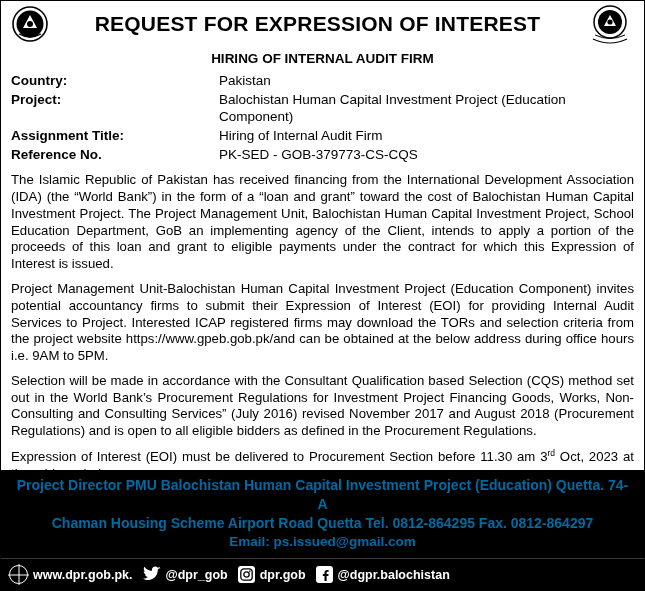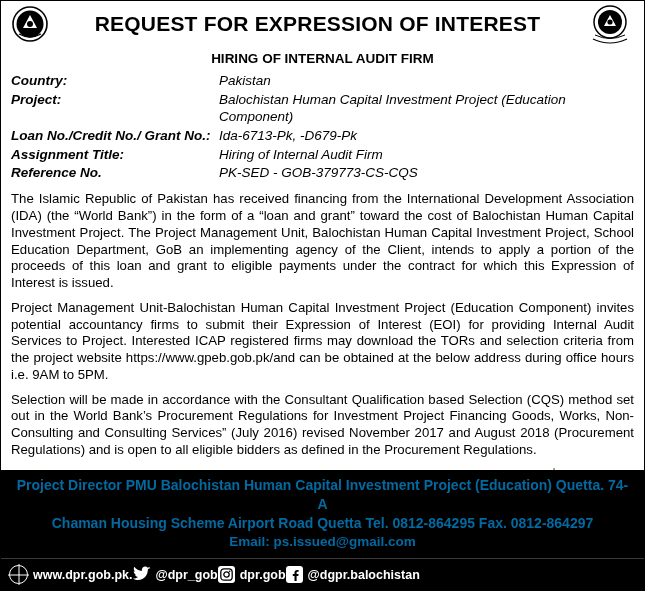--- a/index.html
+++ b/index.html
@@ -58,21 +58,20 @@
 
   table.fields {
     width: 100%;
     border-collapse: collapse;
     font-size: 13.5px;
   }
   table.fields td {
     padding: 1px 0;
     vertical-align: top;
     line-height: 1.25;
-    font-style: italic;
   }
   td.flabel {
     font-weight: bold;
     white-space: nowrap;
     width: 208px;
   }
   td.fvalue { font-weight: normal; }
 
   p.para {
     font-size: 13.2px;
@@ -108,20 +107,21 @@
   
   .social-bar {
     position: absolute;
     left: 0; right: 0; bottom: 0;
     height: 32px;
     background: #000000;
     color: #ffffff;
     display: flex;
     align-items: center;
     justify-content: flex-start;
+    gap: 10px;
     padding: 0 8px;
     font-size: 13px;
     font-weight: bold;
     border-top: 1px solid #3a3a3a;
   }
   .social-item {
     display: flex;
     align-items: center;
     gap: 5px;
     white-space: nowrap;
@@ -195,24 +195,20 @@
       <tbody>
           <tr>
         <td class="flabel">Country:</td>
         <td class="fvalue">Pakistan</td>
       </tr>
       <tr>
         <td class="flabel">Project:</td>
         <td class="fvalue">Balochistan Human Capital Investment Project (Education Component)</td>
       </tr>
       <tr>
-        <td class="flabel">Loan No./Credit No./ Grant No.:</td>
-        <td class="fvalue">Ida-6713-Pk, -D679-Pk</td>
-      </tr>
-      <tr>
         <td class="flabel">Assignment Title:</td>
         <td class="fvalue">Hiring of Internal Audit Firm</td>
       </tr>
       <tr>
         <td class="flabel">Reference No.</td>
         <td class="fvalue">PK-SED - GOB-379773-CS-CQS</td>
       </tr>
     </tbody>
       </table>
 

